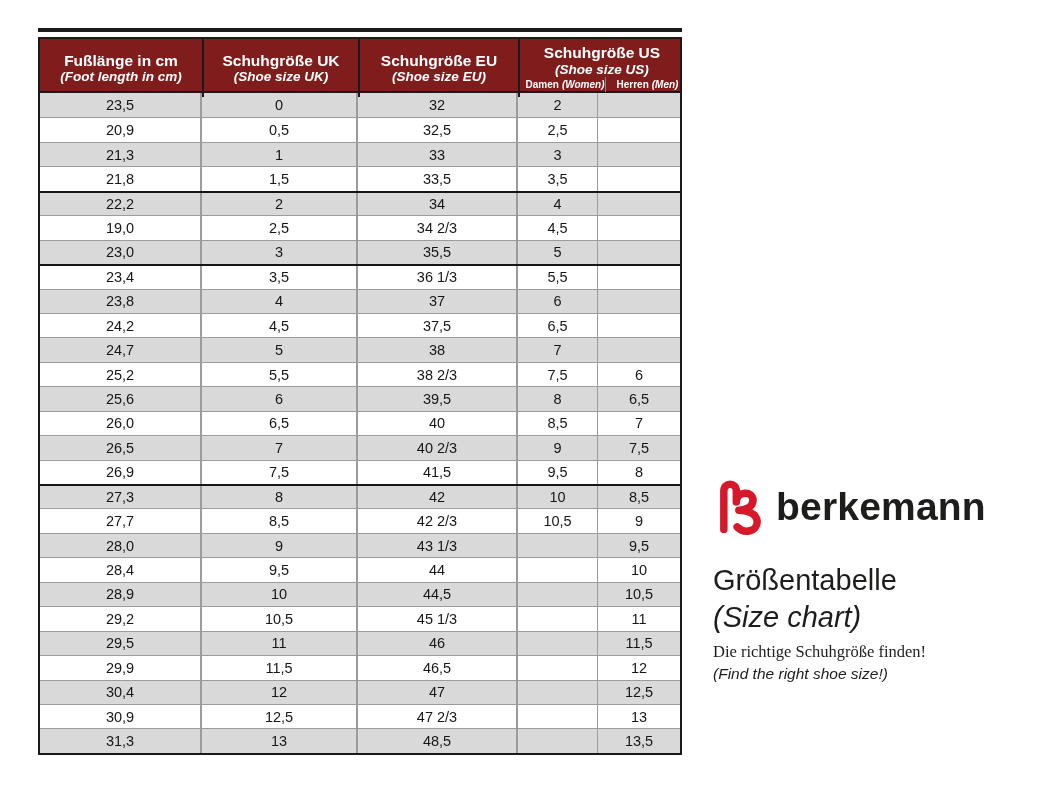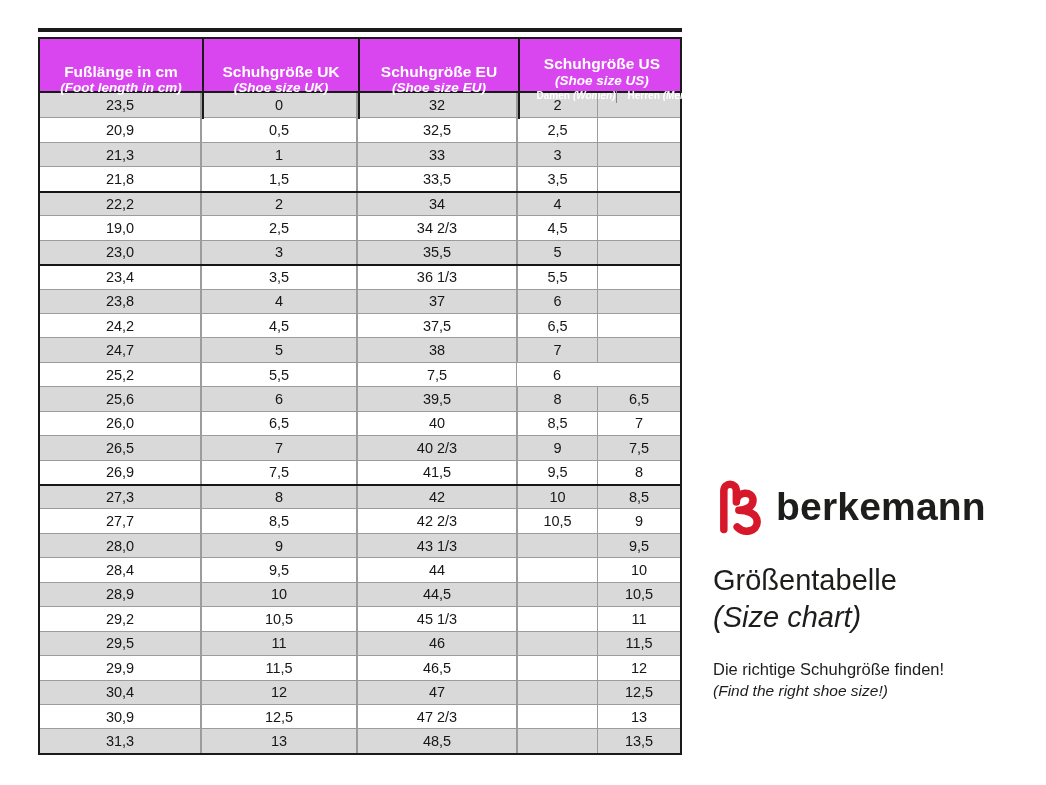--- a/index.html
+++ b/index.html
@@ -5,27 +5,27 @@
   * { box-sizing: border-box; margin: 0; padding: 0; }
   html, body { width: 1046px; height: 785px; background: #ffffff;
     font-family: "Liberation Sans", sans-serif; position: relative; overflow: hidden; }
 
   
   .top-bar { position: absolute; left: 38px; top: 28px; width: 644px; height: 4px;
     background: #1a1a1a; }
   .size-table { position: absolute; left: 38px; top: 37px; width: 644px; }
 
   .thead { display: grid; grid-template-columns: 162px 156px 160px 166px;
-    background: #d946ef; color: #ffffff; border: 2px solid #1a1a1a; height: 56px; }
+    background: #7f1d1d; color: #ffffff; border: 2px solid #1a1a1a; height: 56px; }
   .th { display: flex; flex-direction: column; justify-content: center; align-items: center;
     text-align: center; border-left: 2px solid #1a1a1a; line-height: 1.15; }
   .th:first-child { border-left: none; }
   .th-title { font-size: 15.5px; font-weight: bold; }
   .th-sub { font-size: 13.5px; font-weight: bold; font-style: italic; }
-  .th-us { padding: 16px; }
+  .th-us { padding: 5px; }
   .us-main { flex: 1; display: flex; flex-direction: column; justify-content: center; align-items: center; }
   .us-subrow { display: grid; grid-template-columns: 80px 84px; height: 15px; width: 100%; }
   .us-subcell { display: flex; align-items: center; justify-content: center; gap: 3px;
     font-size: 10px; font-weight: bold; white-space: nowrap; }
   .us-subcell i { font-weight: bold; }
   .us-subcell + .us-subcell { border-left: 1px solid #84848a; }
 
   .tbody { border: 2px solid #1a1a1a; border-top: none; background: #ffffff; }
   .trow { display: grid; grid-template-columns: 160px 156px 160px 81px 83px;
     height: 24.45px; border-top: 1px solid #9c9c9c; }
@@ -36,21 +36,21 @@
     font-size: 14.5px; color: #161616; border-left: 2px solid #9c9c9c; white-space: pre; }
   .td:first-child { border-left: none; }
   .td-4 { border-left-width: 1px; }
 
   
   .brand-panel { position: absolute; left: 713px; top: 474px; width: 320px; color: #1d1d1b; }
   .brand-row { display: flex; align-items: center; gap: 13px; }
   .brand-name { font-size: 39px; font-weight: bold; letter-spacing: 0.2px; color: #1d1d1b; }
   .page-title { font-size: 29px; font-weight: normal; margin-top: 25px; }
   .page-subtitle { font-size: 29px; font-weight: normal; font-style: italic; margin-top: 4px; }
-  .note1 { font-size: 16.5px; margin-top: 26px; }
+  .note1 { font-size: 16.5px; margin-top: 8px; font-family: Liberation Serif, serif; }
   .note2 { font-size: 15.5px; font-style: italic; margin-top: 3px; }
 </style>
 </head>
 <body>
 
 <div class="top-bar"></div>
 
 <div class="size-table">
   <div class="thead">
     <div class="th">
@@ -156,20 +156,21 @@
       <div class="trow alt">
         <div class="td td-0">24,7</div>
         <div class="td td-1">5</div>
         <div class="td td-2">38</div>
         <div class="td td-3">7</div>
         <div class="td td-4"></div>
       </div>
       <div class="trow">
         <div class="td td-0">25,2</div>
         <div class="td td-1">5,5</div>
+        <div class="td td-2">38 2/3</div>
         <div class="td td-3">7,5</div>
         <div class="td td-4">6</div>
       </div>
       <div class="trow alt">
         <div class="td td-0">25,6</div>
         <div class="td td-1">6</div>
         <div class="td td-2">39,5</div>
         <div class="td td-3">8</div>
         <div class="td td-4">6,5</div>
       </div>

